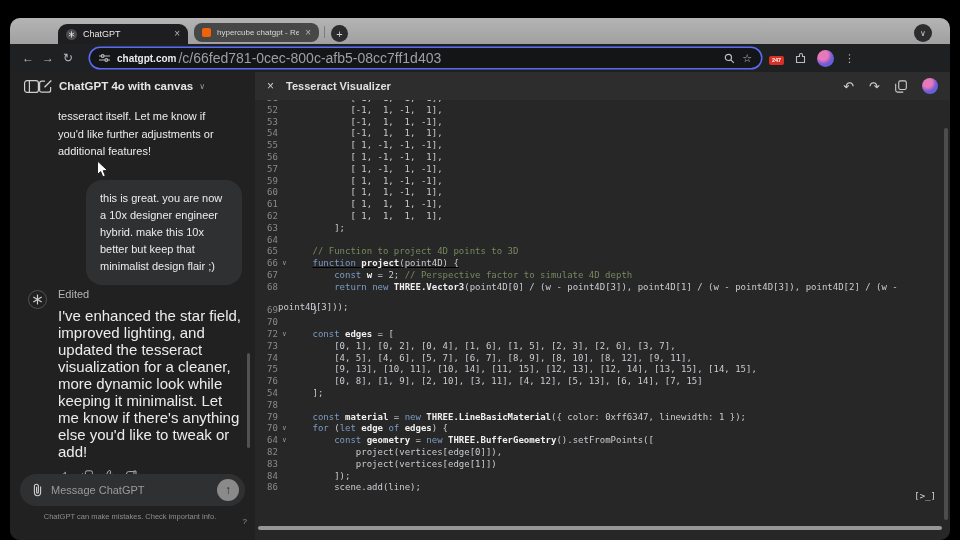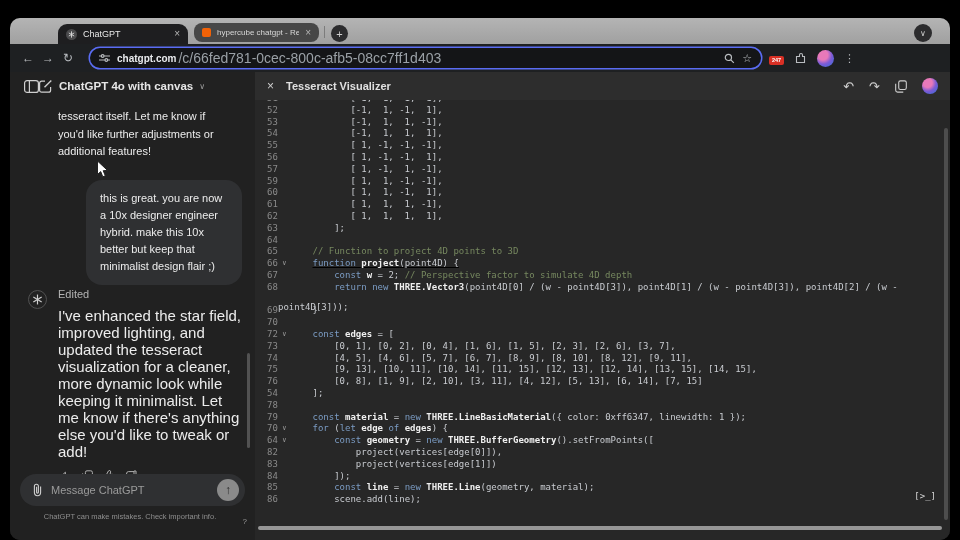--- a/index.html
+++ b/index.html
@@ -298,21 +298,20 @@
           <div class="cl"><span class="ln">75</span><span class="fold"></span><span class="ct" style="padding-left: 8ch;"><span class="s-p">[9, 13], [10, 11], [10, 14], [11, 15], [12, 13], [12, 14], [13, 15], [14, 15],</span></span></div>
           <div class="cl"><span class="ln">76</span><span class="fold"></span><span class="ct" style="padding-left: 8ch;"><span class="s-p">[0, 8], [1, 9], [2, 10], [3, 11], [4, 12], [5, 13], [6, 14], [7, 15]</span></span></div>
           <div class="cl"><span class="ln">54</span><span class="fold"></span><span class="ct" style="padding-left: 4ch;"><span class="s-p">];</span></span></div>
           <div class="cl"><span class="ln">78</span><span class="fold"></span><span class="ct" style="padding-left: 0ch;"></span></div>
           <div class="cl"><span class="ln">79</span><span class="fold"></span><span class="ct" style="padding-left: 4ch;"><span class="s-k">const </span><span class="s-i">material</span><span class="s-p"> = </span><span class="s-k">new </span><span class="s-i">THREE.LineBasicMaterial</span><span class="s-p">({ color: 0xff6347, linewidth: 1 });</span></span></div>
           <div class="cl"><span class="ln">70</span><span class="fold">∨</span><span class="ct" style="padding-left: 4ch;"><span class="s-k">for </span><span class="s-p">(</span><span class="s-k">let </span><span class="s-i">edge</span><span class="s-k"> of </span><span class="s-i">edges</span><span class="s-p">) {</span></span></div>
           <div class="cl"><span class="ln">64</span><span class="fold">∨</span><span class="ct" style="padding-left: 8ch;"><span class="s-k">const </span><span class="s-i">geometry</span><span class="s-p"> = </span><span class="s-k">new </span><span class="s-i">THREE.BufferGeometry</span><span class="s-p">().setFromPoints([</span></span></div>
           <div class="cl"><span class="ln">82</span><span class="fold"></span><span class="ct" style="padding-left: 12ch;"><span class="s-p">project(vertices[edge[0]]),</span></span></div>
           <div class="cl"><span class="ln">83</span><span class="fold"></span><span class="ct" style="padding-left: 12ch;"><span class="s-p">project(vertices[edge[1]])</span></span></div>
           <div class="cl"><span class="ln">84</span><span class="fold"></span><span class="ct" style="padding-left: 8ch;"><span class="s-p">]);</span></span></div>
-          <div class="cl"><span class="ln">85</span><span class="fold"></span><span class="ct" style="padding-left: 8ch;"><span class="s-k">const </span><span class="s-i">line</span><span class="s-p"> = </span><span class="s-k">new </span><span class="s-i">THREE.Line</span><span class="s-p">(geometry, material);</span></span></div>
           <div class="cl"><span class="ln">86</span><span class="fold"></span><span class="ct" style="padding-left: 8ch;"><span class="s-p">scene.add(line);</span></span></div>
         </div>
 
       <div class="ed-vscroll"></div>
       <div class="ed-hscroll"></div>
       <div class="code-toggle">[&gt;_]</div>
     </div>
   </div>
 </div>
 

